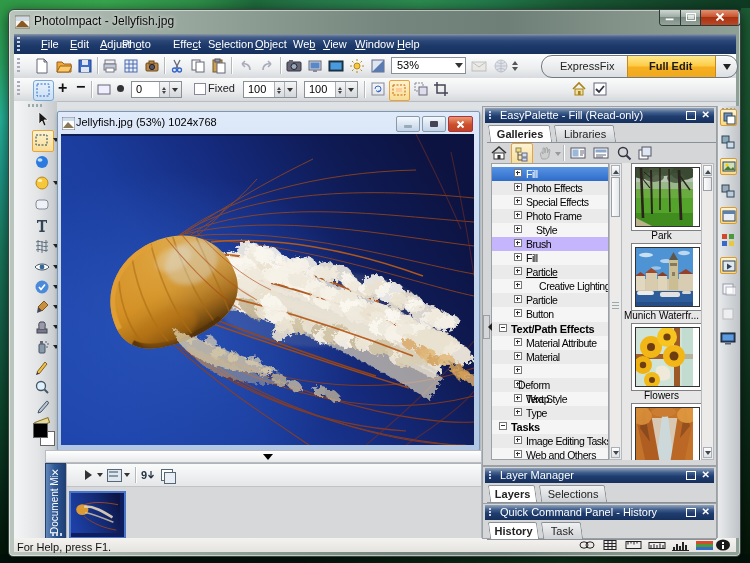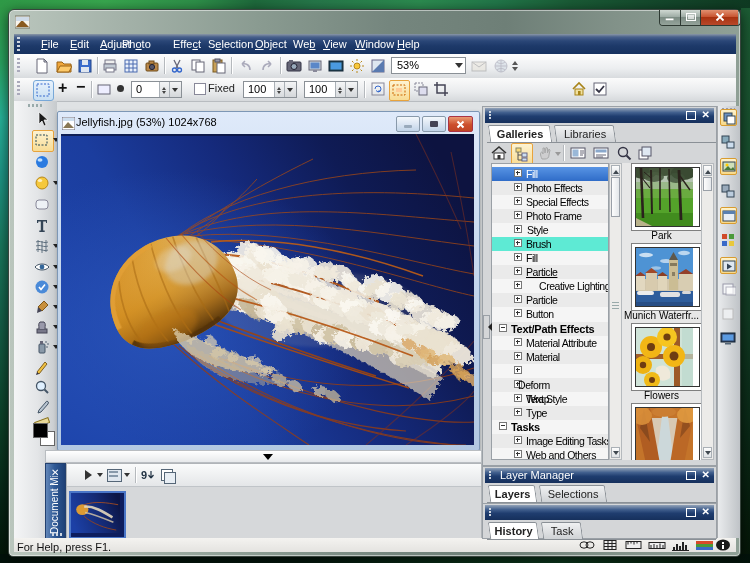--- a/index.html
+++ b/index.html
@@ -93,20 +93,21 @@
 <div style="position:absolute;left:0;top:8px;width:10px;height:547px;background:linear-gradient(180deg,#2f9a47 0,#2aa662 10%,#28b89e 20%,#1f9a8a 30%,#1a7a5e 44%,#156048 58%,#0c4228 76%,#062616 90%,#031708 100%)"></div>
 <div style="position:absolute;right:0;top:8px;width:9px;height:547px;background:linear-gradient(180deg,#1c5c34 0,#184e2e 30%,#123c24 55%,#0a2816 78%,#051708 100%)"></div>
 <div style="position:absolute;left:0;bottom:0;width:750px;height:9px;background:linear-gradient(90deg,#02120a 0,#04180d 40%,#0a3018 62%,#0d3a1e 75%,#07230f 90%,#02120a 100%)"></div>
 </div>
 <div id="win" class="abs">
 <div id="appicon" class="abs"><svg width="15" height="14">
           <rect x="0" y="1" width="15" height="12" fill="#f8f4ec" stroke="#776"></rect>
           <path d="M1 12 L7 5 L14 12 Z" fill="#8a5a20"></path>
           <rect x="1" y="2" width="13" height="4" fill="#cfdbe8"></rect>
         </svg></div>
+<div id="titletxt" class="abs">PhotoImpact - Jellyfish.jpg</div>
 <div id="capbtns" class="abs">
 <div class="cb" style="width:21px">
           <span class="g"><svg width="9" height="7">
               <rect x="0" y="5" width="8" height="2" fill="#fff"></rect>
             </svg></span>
         </div>
 <div class="cb" style="width:20px">
           <span class="g"><svg width="10" height="8">
               <rect x="0.5" y="0.5" width="9" height="7" fill="none" stroke="#fff" stroke-width="1.2"></rect>
               <rect x="2" y="2" width="6" height="4" fill="#fff" opacity=".7"></rect>
@@ -227,20 +228,26 @@
               <path d="M1 4 L8 9 L15 4" stroke="#999" fill="none"></path>
             </svg></div>
 <div class="ic" style="left:479px;top:4px;opacity:.55"><svg width="16" height="16" viewBox="0 0 16 16">
               <circle cx="8" cy="8" r="6" fill="#cfd8e2" stroke="#99a"></circle>
               <path d="M2 8 h12 M8 2 v12 M4 4 c2 2 6 2 8 0 M4 12 c2 -2 6 -2 8 0" stroke="#99a" fill="none"></path>
             </svg></div>
 <div style="position:absolute;left:498px;top:4px;width:8px;height:16px">
             <span class="sarrow" style="left:0;top:0;border:3px solid transparent;border-bottom:4px solid #555"></span>
             <span class="sarrow" style="left:0;top:9px;border:3px solid transparent;border-top:4px solid #555"></span>
           </div>
+<div style="position:absolute;left:527px;top:1px;width:195px;height:21px;border:1px solid #707880;border-radius:11px;background:linear-gradient(180deg,#fafafa,#dcdfe2);overflow:hidden;box-shadow:inset 0 1px 0 #fff">
+<div style="position:absolute;left:85px;top:0;width:87px;height:21px;background:linear-gradient(180deg,#ffe98e 0,#fccb44 48%,#f5b021 52%,#f0a81c 100%);border-left:1px solid #c8891a;border-right:1px solid #c8891a;"></div>
+<span style="position:absolute;left:18px;top:4px;font-size:11px;color:#222">ExpressFix</span>
+<span style="position:absolute;left:107px;top:4px;font-size:11px;font-weight:bold;color:#1a1a1a">Full Edit</span>
+<span style="position:absolute;right:6px;top:8px;width:0;height:0;border:4px solid transparent;border-top:6px solid #222"></span>
+</div>
         </div>
 <div id="tb2" class="abs">
           <div style="position:absolute;left:3px;top:3px;width:3px;height:16px;background:repeating-linear-gradient(180deg,#aab 0 2px,transparent 2px 4px)"></div>
           <div style="position:absolute;left:19px;top:2px;width:19px;height:19px;border:1px solid #78a8d8;border-radius:3px;background:linear-gradient(180deg,#e8f2fc,#c8dff2)">
             <div class="ic" style="left:1px;top:1px"><svg width="16" height="16" viewBox="0 0 16 16">
                 <rect x="2" y="2" width="12" height="12" fill="none" stroke="#36c" stroke-dasharray="2 1.5"></rect>
               </svg></div>
           </div>
 <div style="position:absolute;left:44px;top:1px;font-size:16px;font-weight:bold;color:#111">+</div>
 <div style="position:absolute;left:62px;top:0px;font-size:16px;font-weight:bold;color:#111">−</div>
@@ -742,20 +749,21 @@
               <rect x="120" y="8" width="17" height="3" fill="#3a6ac8"></rect>
             </g>
             <ellipse cx="147" cy="6" rx="7" ry="5.5" fill="#1a1a1a"></ellipse>
             <rect x="146" y="3" width="2" height="2" fill="#fff"></rect>
             <rect x="146" y="6" width="2" height="4" fill="#fff"></rect>
           </svg>
         </div>
 <div id="ep" class="abs">
 <div class="ptitle" style="top:1px">
             <span class="grip"></span>
+            <span class="t">EasyPalette - Fill (Read-only)</span>
             <span class="b1"></span>
             <span class="b2">✕</span>
           </div>
 <div class="tabrow" style="left:4px;top:18px;width:229px;height:18px">
 <div class="tab on" style="left:2px;width:62px">
               <span class="tl">Galleries</span>
             </div>
 <div class="tab" style="left:68px;width:60px">
               <span class="tl">Libraries</span>
             </div>
@@ -826,23 +834,23 @@
                 <i></i>
                 <i class="v"></i>
               </span>
               <span class="lb" style="left:34px;">Photo Frame</span>
             </div>
 <div class="trow" style="top:59px;">
               <span class="pm plus" style="left:22px">
                 <i></i>
                 <i class="v"></i>
               </span>
-              <span class="lb" style="left:35px;">Style</span>
-            </div>
-<div class="trow" style="top:73px;background:#5eead4;">
+              <span class="lb" style="left:44px;">Style</span>
+            </div>
+<div class="trow" style="top:73px;background:#c4b5fd;">
               <span class="pm plus" style="left:22px">
                 <i></i>
                 <i class="v"></i>
               </span>
               <span class="lb" style="left:34px;">Brush</span>
             </div>
 <div class="trow" style="top:87px;">
               <span class="pm plus" style="left:22px">
                 <i></i>
                 <i class="v"></i>
@@ -1084,20 +1092,21 @@
             </div>
 <div class="tab" style="left:53px;width:66px">
               <span class="tl">Selections</span>
             </div>
 <div class="tabline" style="top:17px"></div>
           </div>
 </div>
 <div id="qcp" class="abs">
 <div class="ptitle" style="top:1px">
             <span class="grip"></span>
+            <span class="t">Quick Command Panel - History</span>
             <span class="b1"></span>
             <span class="b2">✕</span>
           </div>
 <div class="tabrow" style="left:4px;top:18px;width:229px;height:18px">
 <div class="tab on" style="left:2px;width:49px">
               <span class="tl">History</span>
             </div>
 <div class="tab" style="left:55px;width:40px">
               <span class="tl">Task</span>
             </div>

